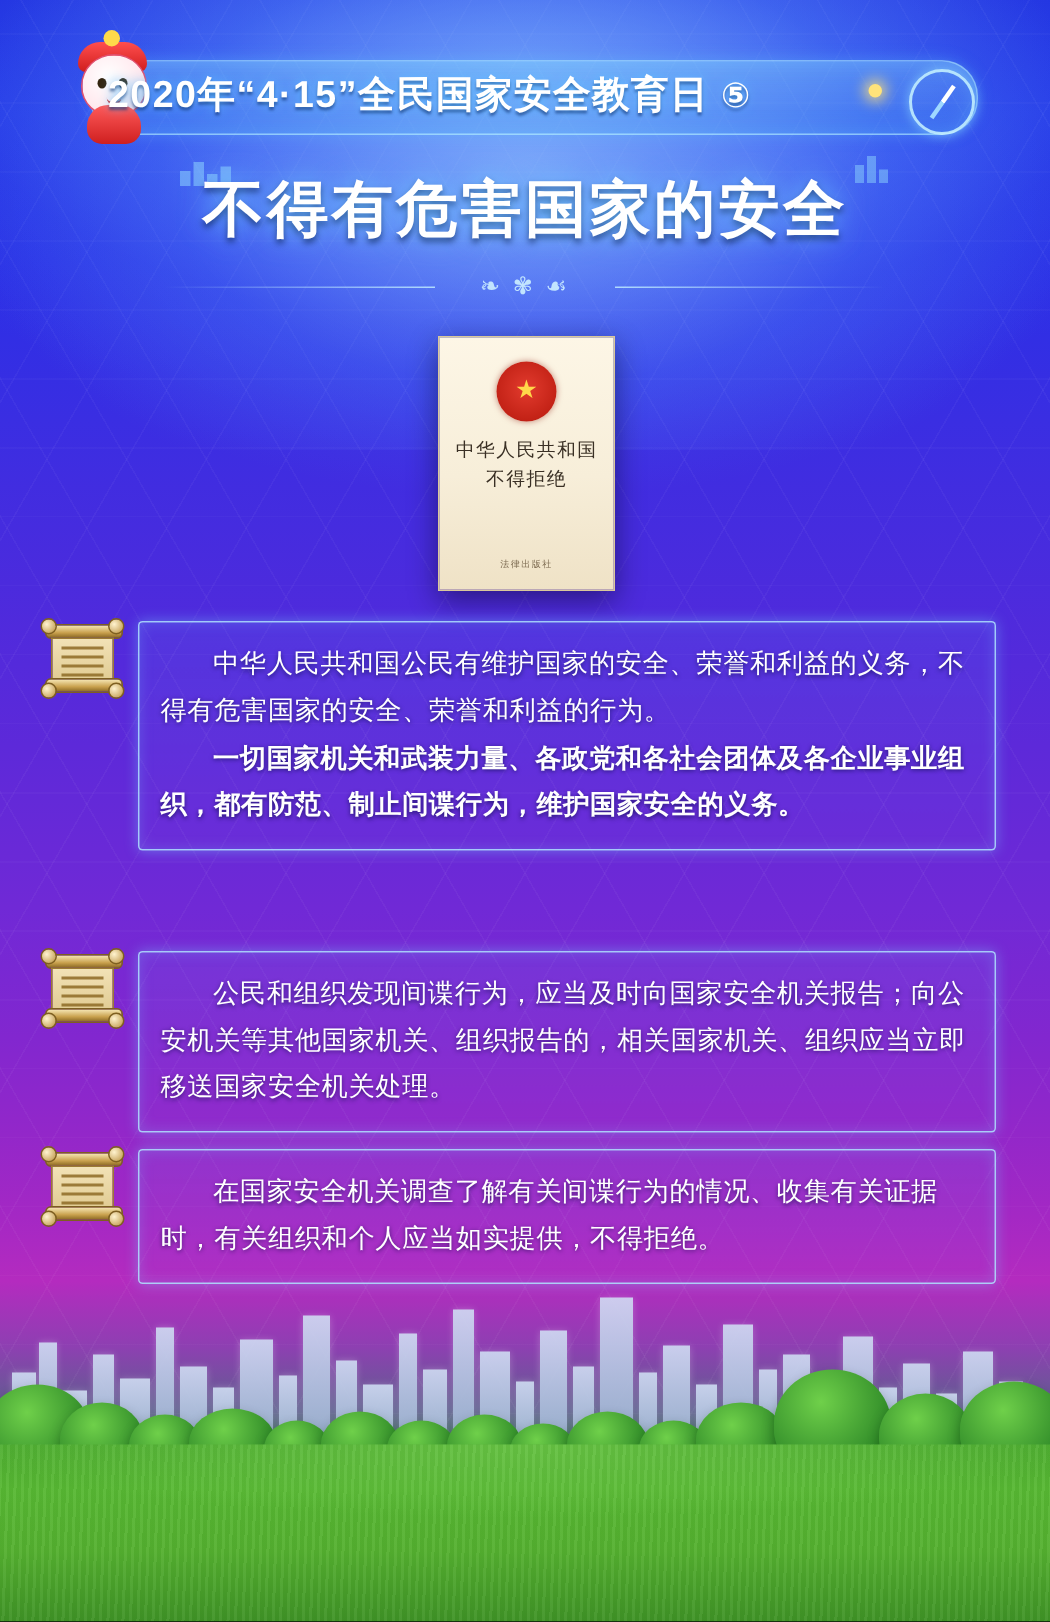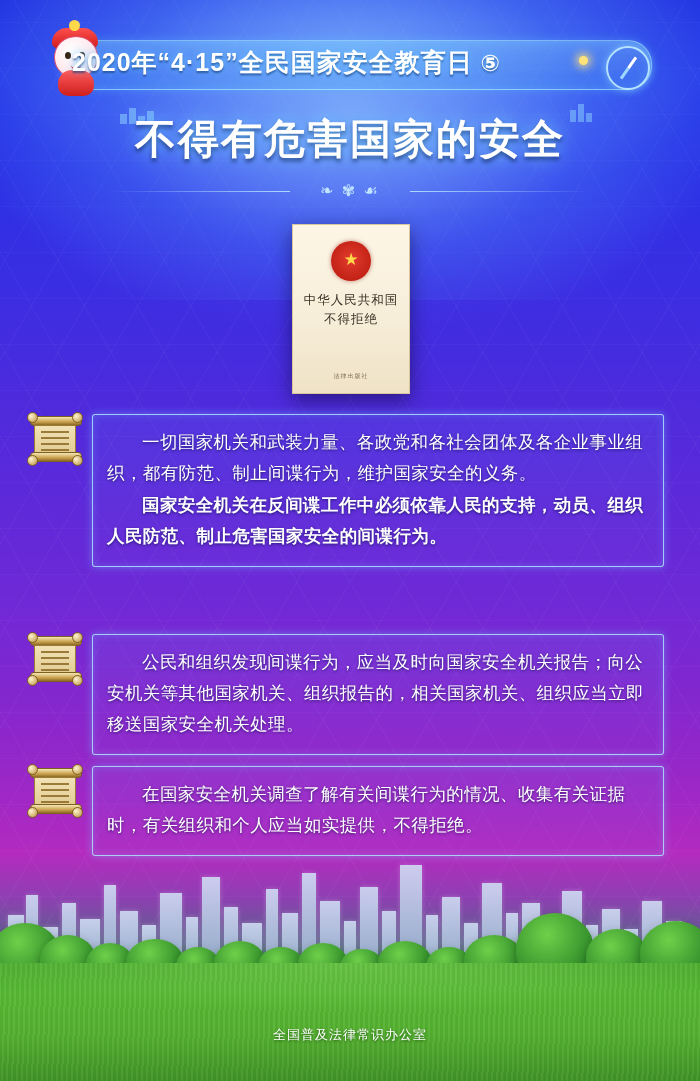--- a/index.html
+++ b/index.html
@@ -412,22 +412,22 @@
           <i></i>
           <i></i>
           <i></i>
           <i></i>
         </div>
       <div class="rod bot"></div>
         <div class="knob bl"></div>
         <div class="knob br"></div>
     </div>
     <div class="panel">
+      <p>中华人民共和国公民有维护国家的安全、荣誉和利益的义务，不得有危害国家的安全、荣誉和利益的行为。</p>
       <p>一切国家机关和武装力量、各政党和各社会团体及各企业事业组织，都有防范、制止间谍行为，维护国家安全的义务。</p>
-      <p>国家安全机关在反间谍工作中必须依靠人民的支持，动员、组织人民防范、制止危害国家安全的间谍行为。</p>
     </div>
   </div>
 
   <div class="block" style="top:634px;">
     <div class="scroll-icon">
       <div class="rod top"></div>
         <div class="knob tl"></div>
         <div class="knob tr"></div>
       <div class="sheet">
           <i></i>
@@ -516,15 +516,14 @@
       <b style="left:426px; width:46px;  height:38px;"></b>
       <b style="left:464px; width:60px;  height:50px;"></b>
       <b style="left:516px; width:78px;  height:72px;"></b>
       <b style="left:586px; width:62px;  height:56px;"></b>
       <b style="left:640px; width:72px;  height:64px;"></b>
     </div>
     <div class="grass"></div>
   </div>
 
   <div class="footer">
-    <div>全国普及法律常识办公室</div>
   </div>
 </div>
 
 </body></html>

